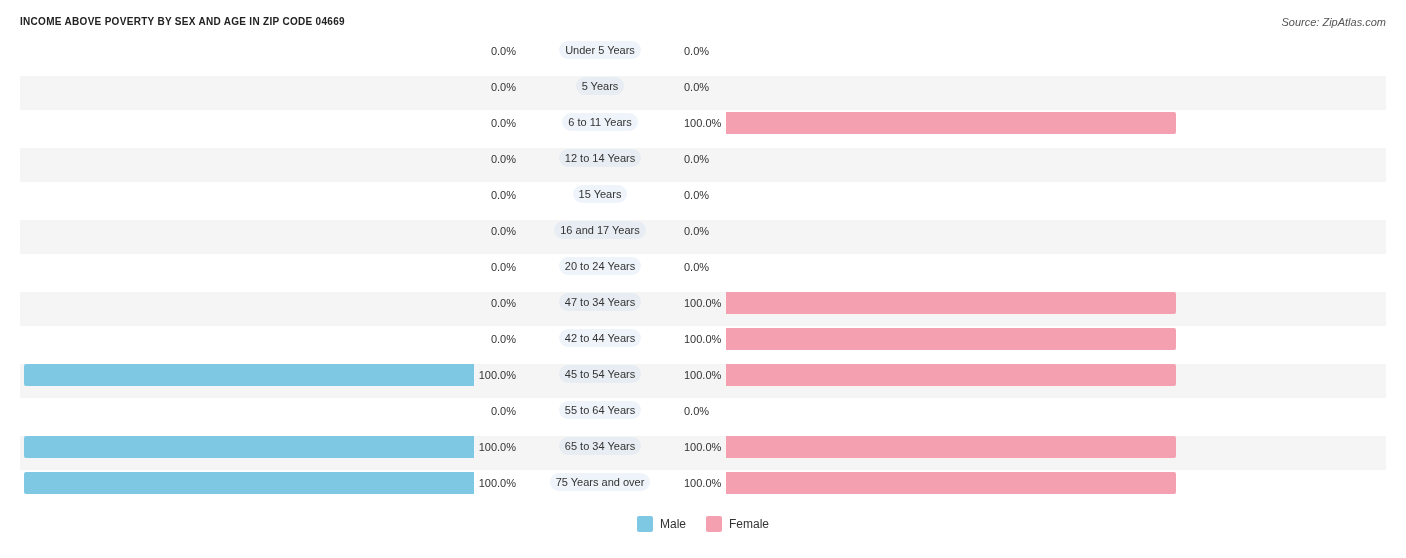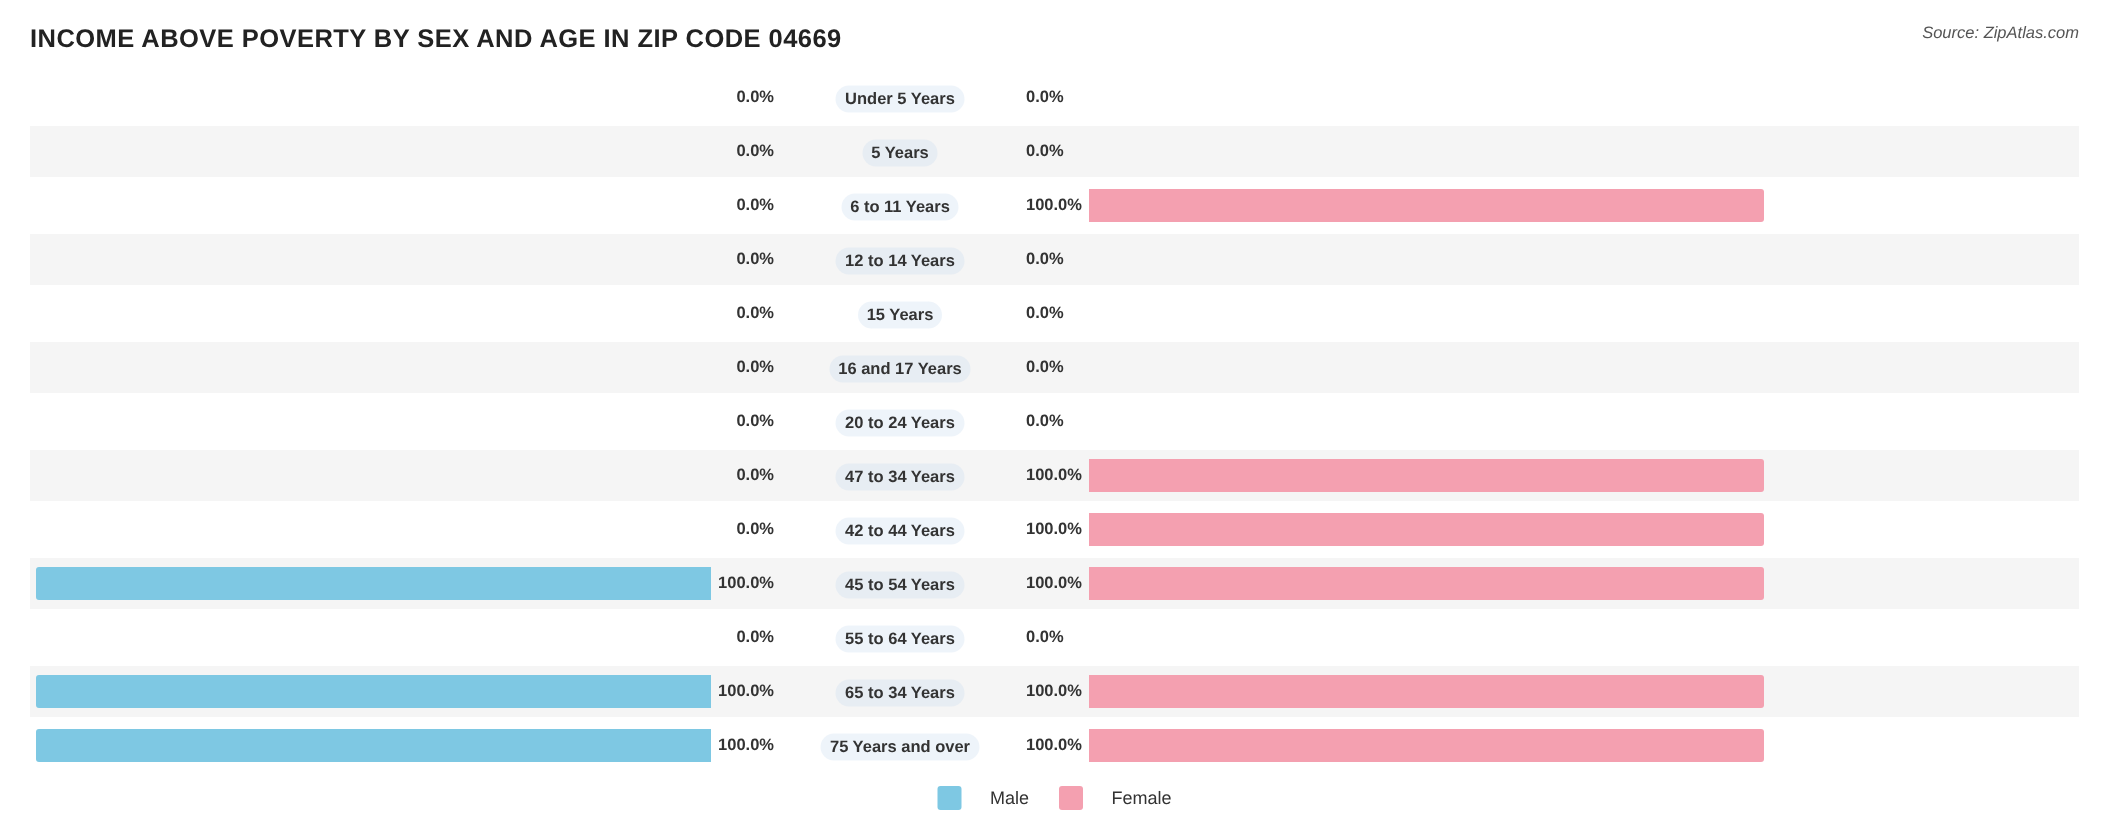--- a/index.html
+++ b/index.html
@@ -10,40 +10,39 @@
       min-height: 558px;
       padding: 16px 20px;
     }
     .header-row {
       display: flex;
       justify-content: space-between;
       align-items: flex-start;
       margin-bottom: 12px;
     }
     .chart-title {
-      font-size: 17px;
+      font-size: 10px;
       font-weight: bold;
       color: #222;
       text-transform: uppercase;
       letter-spacing: 0.3px;
     }
     .source-text {
       font-size: 11px;
       color: #555;
       font-style: italic;
     }
     .chart-area {
       width: 100%;
     }
     .bar-row {
       display: flex;
-      align-items: center;
+      align-items: flex-start;
       height: 34px;
       margin-bottom: 2px;
-      font-weight: bold;
     }
     .bar-row:nth-child(even) {
       background: #f5f5f5;
     }
     .bar-row:nth-child(odd) {
       background: #fff;
     }
     .left-section {
       display: flex;
       align-items: center;
@@ -112,21 +111,21 @@
     .legend-row {
       display: flex;
       justify-content: center;
       align-items: center;
       margin-top: 10px;
       gap: 20px;
     }
     .legend-item {
       display: flex;
       align-items: center;
-      gap: 19px;
+      gap: 7px;
       font-size: 12px;
       color: #333;
       text-align: center;
     }
     .legend-swatch {
       width: 16px;
       height: 16px;
       border-radius: 2px;
     }
     .legend-swatch.male { background: #7ec8e3; }

